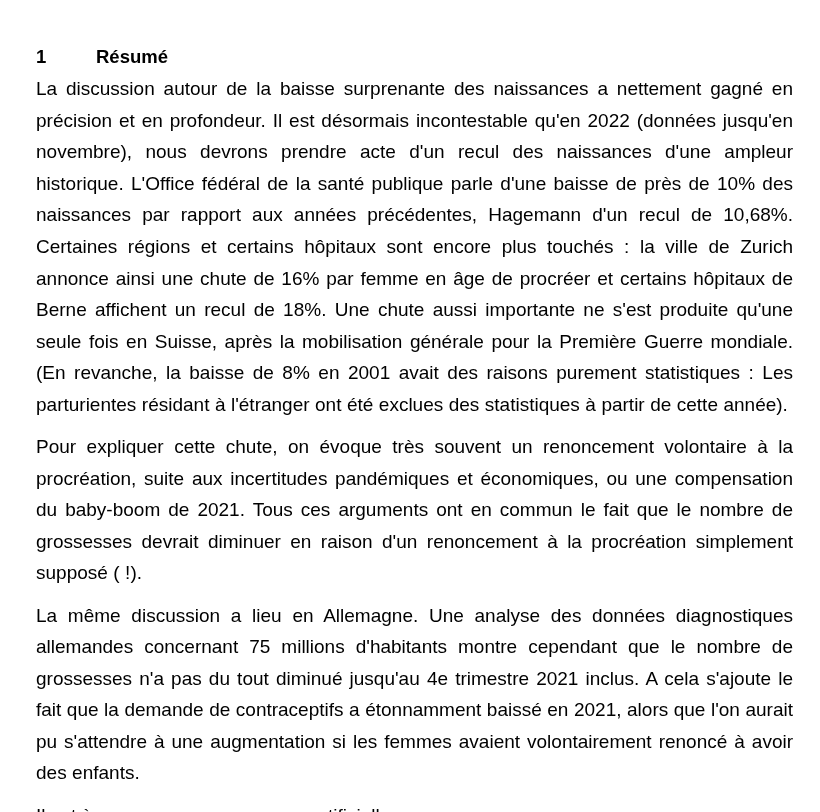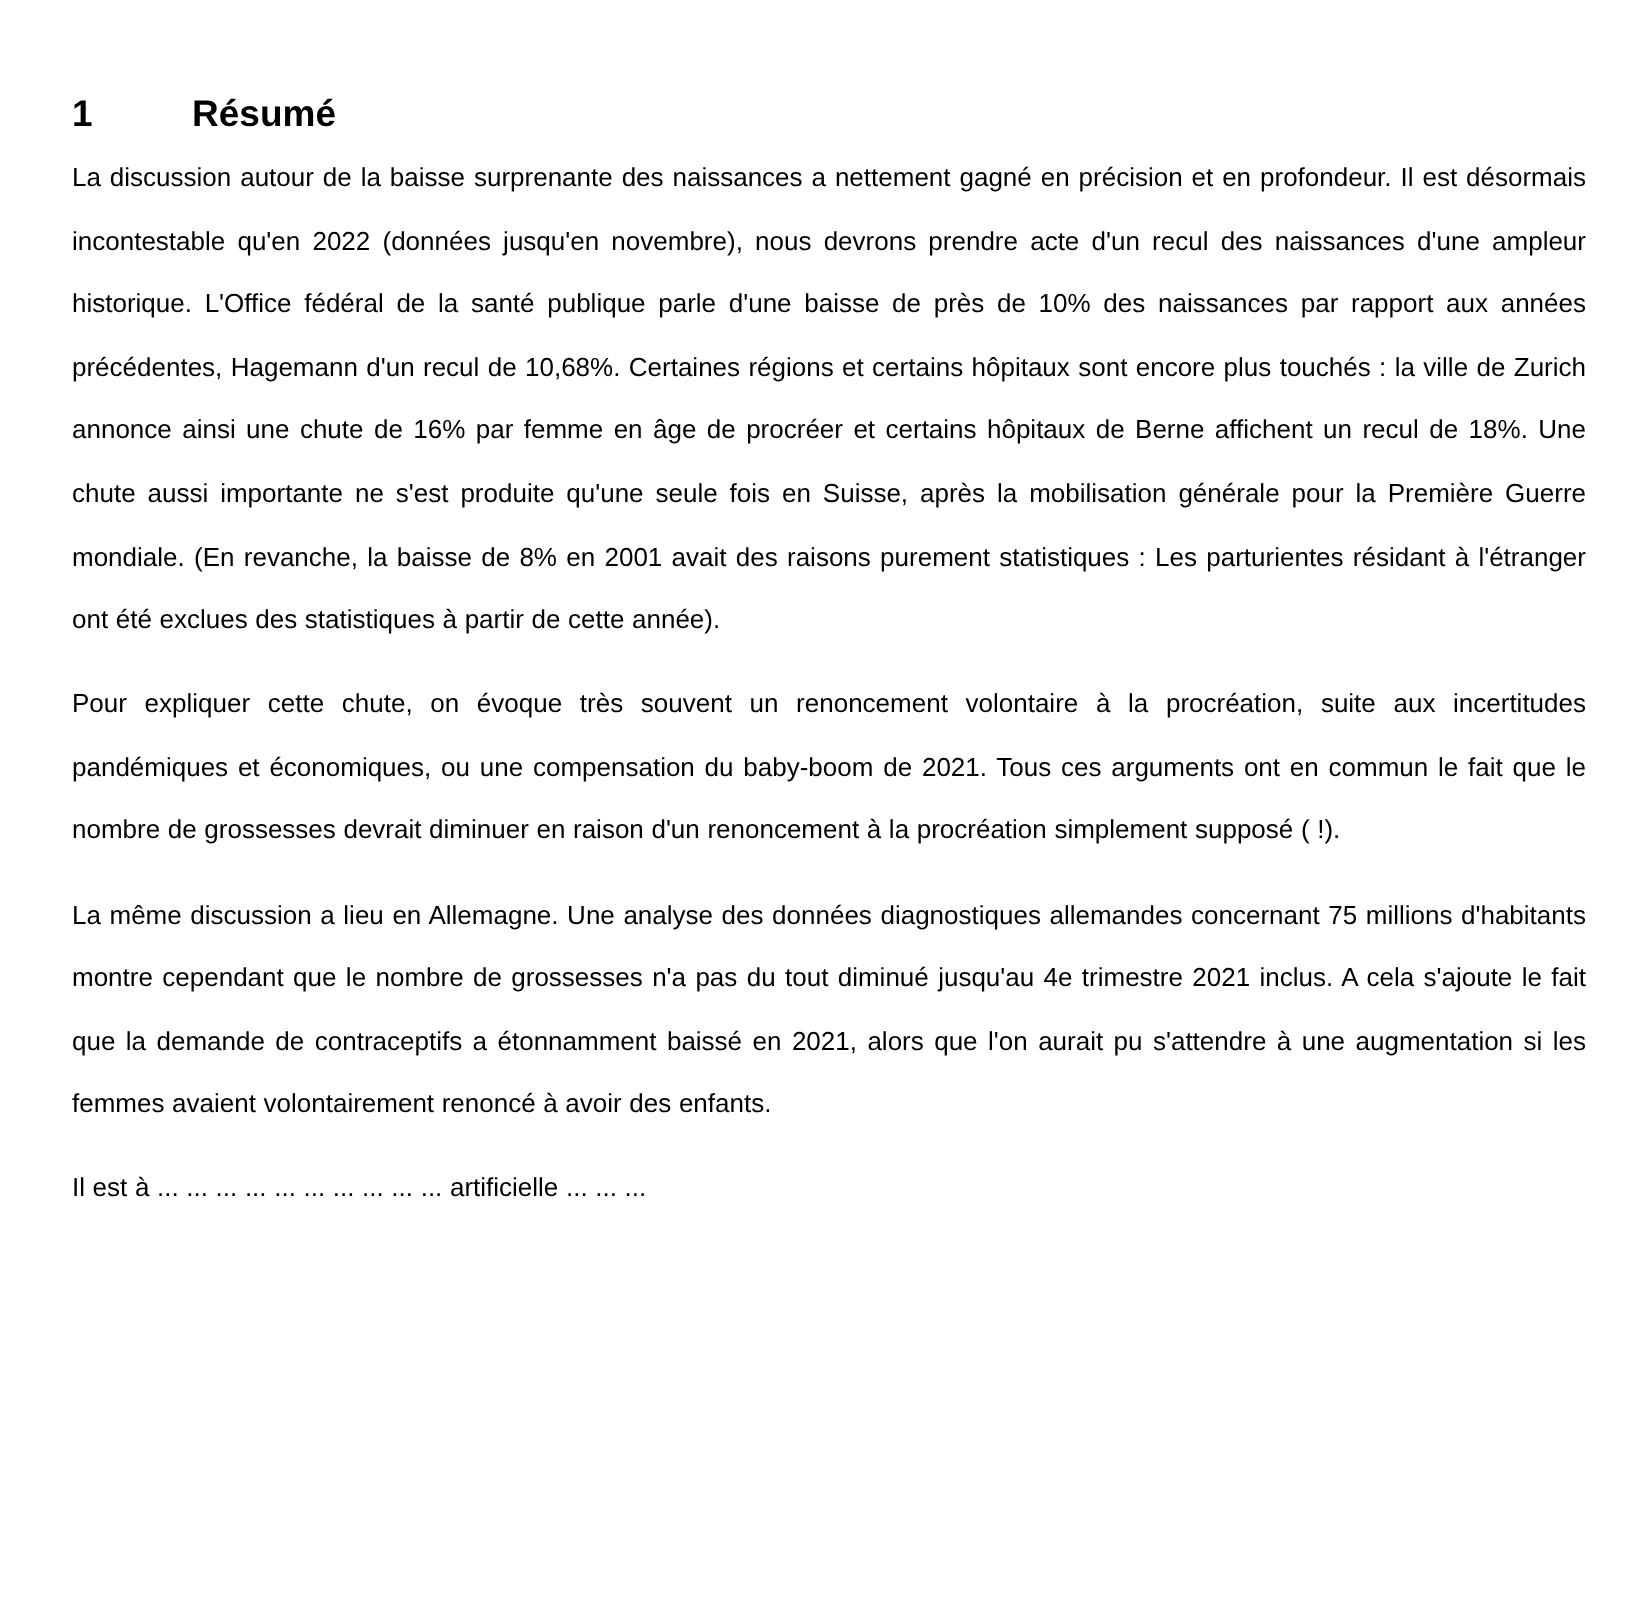--- a/index.html
+++ b/index.html
@@ -28,21 +28,21 @@
       font-size: 18.5px;
       line-height: 26px;
       margin: 0 0 3px 0;
     }
     .heading .num {
       width: 60px;
       display: inline-block;
     }
     p.body {
       margin: 0 0 10.5px 0;
-      font-size: 13px;
+      font-size: 19px;
       line-height: 31.6px;
       text-align: justify;
       text-align-last: left;
       hyphens: none;
       word-spacing: 0.2px;
     }
     p.body.clipped {
       margin-bottom: 0;
     }
   </style>

